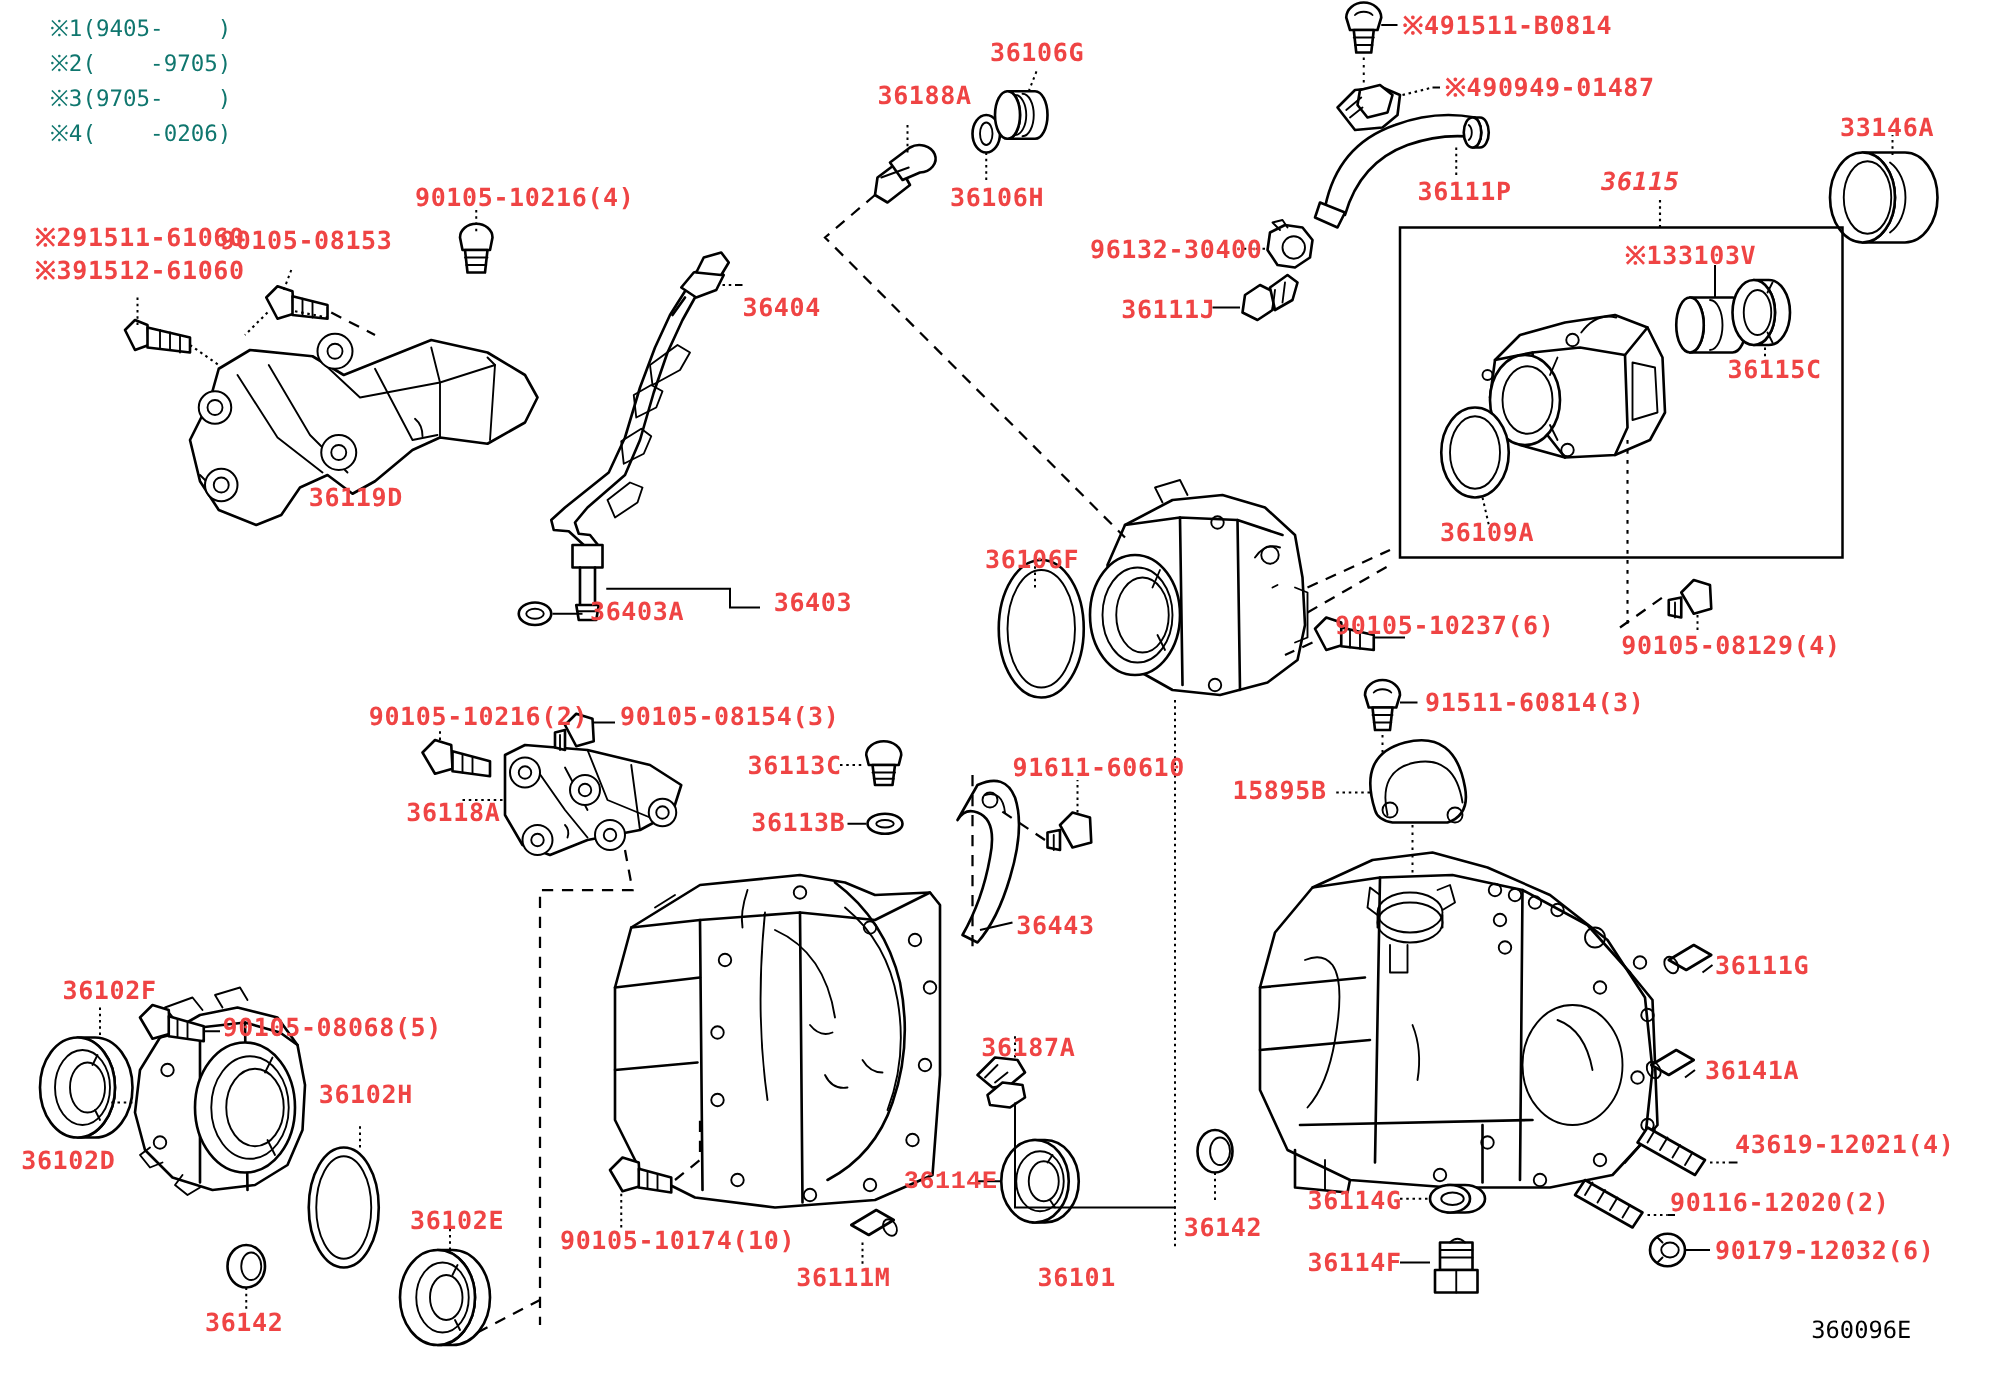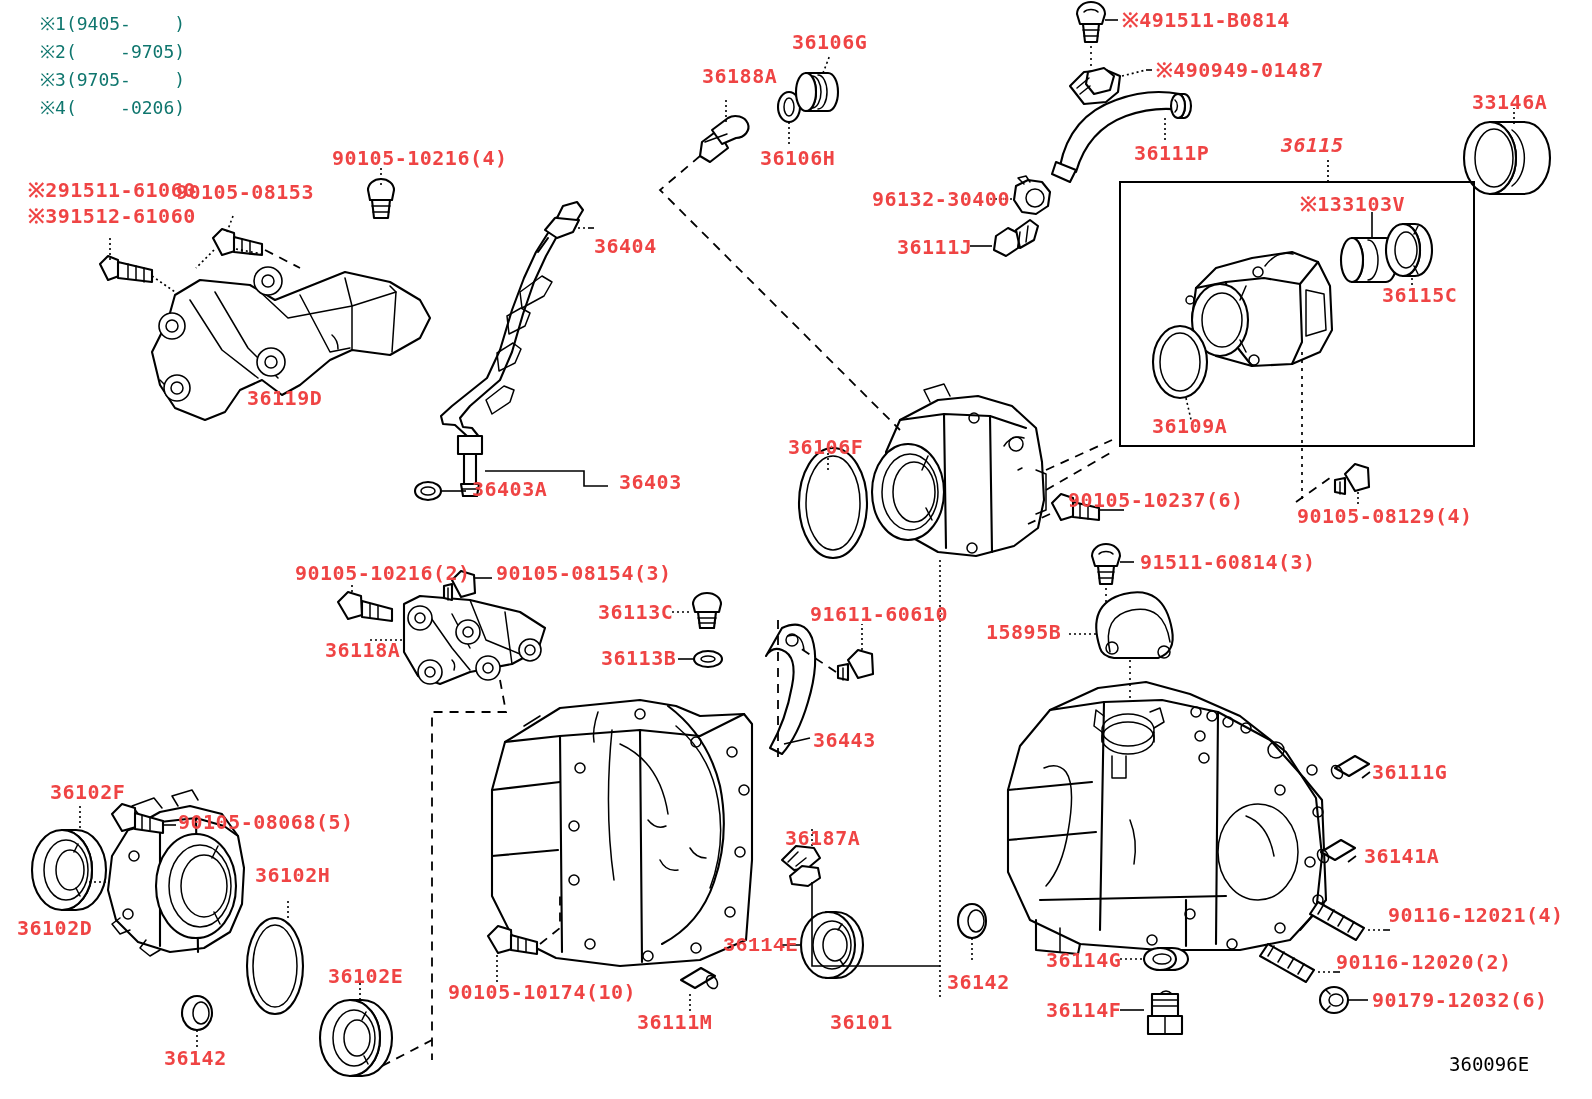--- a/index.html
+++ b/index.html
@@ -624,19 +624,19 @@
   <div class="lbl" style="left:637px;  top:1012px;">36111M</div>
   <div class="lbl" style="left:785px;  top:828px;">36187A</div>
   <div class="lbl" style="left:723px;  top:935px;font-family:Liberation Mono, monospace;">36114E</div>
   <div class="lbl" style="left:947px;  top:972px;">36142</div>
   <div class="lbl" style="left:830px;  top:1012px;">36101</div>
 
   <div class="lbl" style="left:1046px; top:950px;">36114G</div>
   <div class="lbl" style="left:1046px; top:1000px;">36114F</div>
   <div class="lbl" style="left:1372px; top:762px;">36111G</div>
   <div class="lbl" style="left:1364px; top:846px;">36141A</div>
-  <div class="lbl" style="left:1388px; top:905px;">90116-12021(4)</div>
+  <div class="lbl" style="left:1388px; top:905px;">43619-12021(4)</div>
   <div class="lbl" style="left:1336px; top:952px;">90116-12020(2)</div>
   <div class="lbl" style="left:1372px; top:990px;">90179-12032(6)</div>
 
   <div class="code" style="left:1449px; top:1053px;">360096E</div>
 
 </div>
 
 </body></html>

